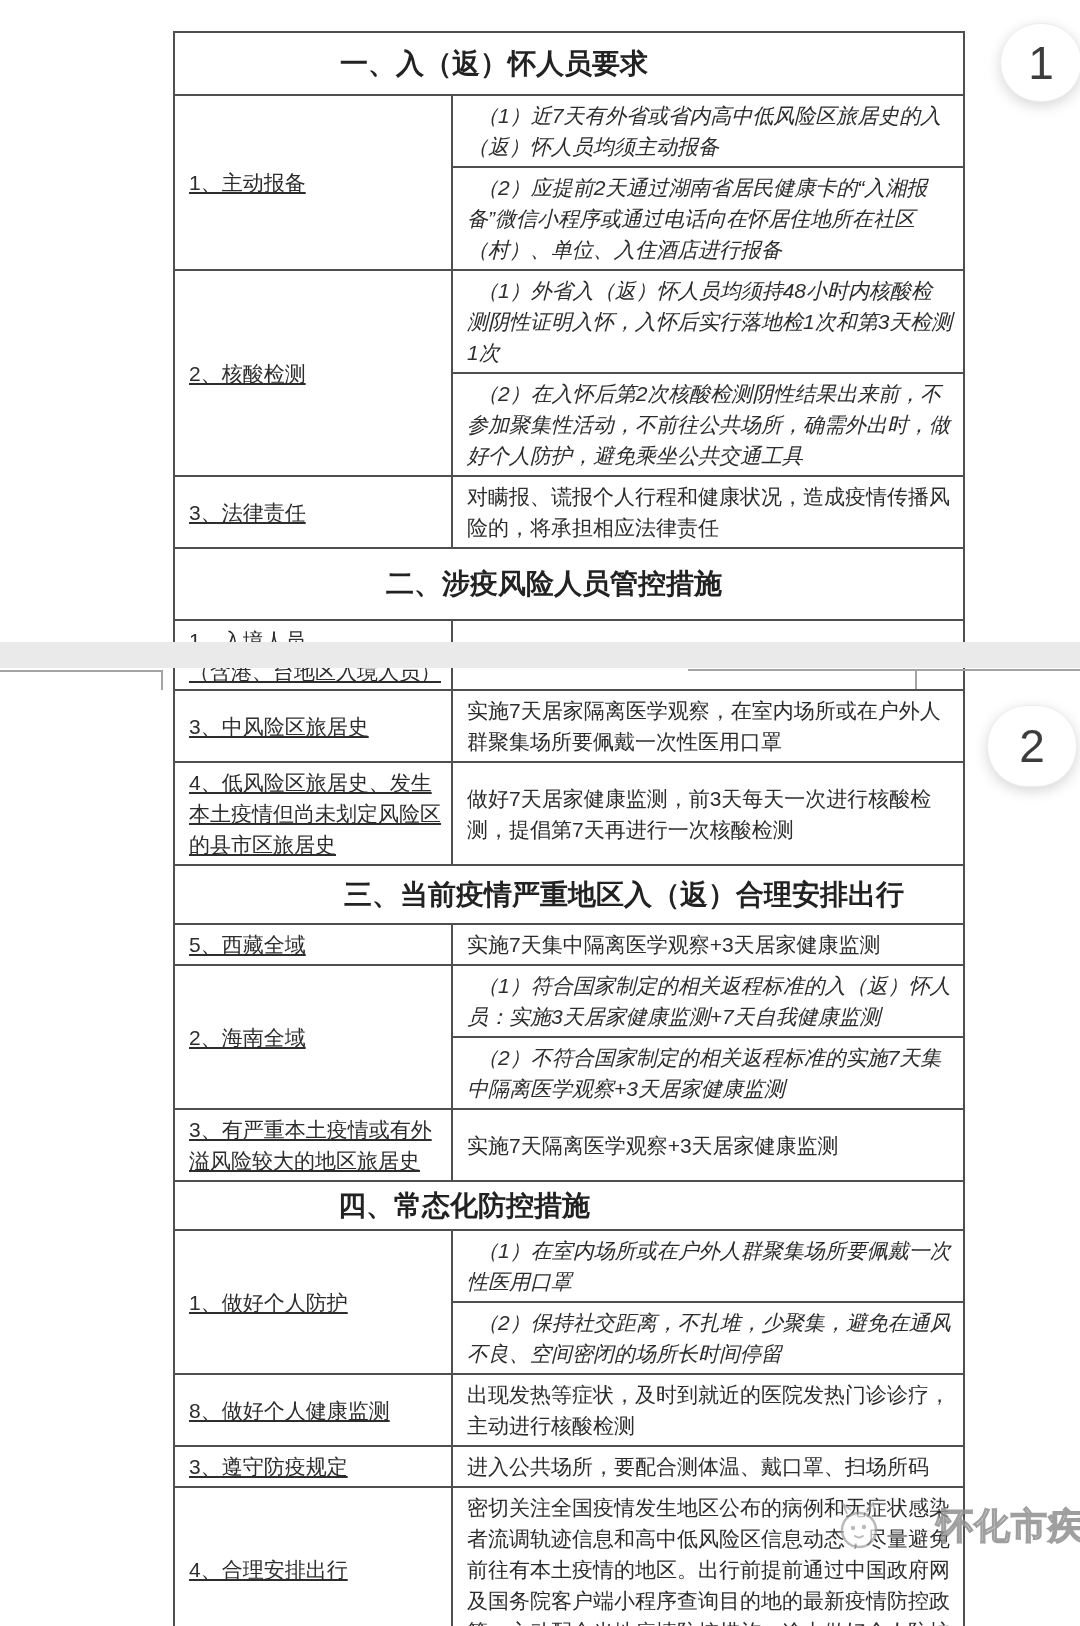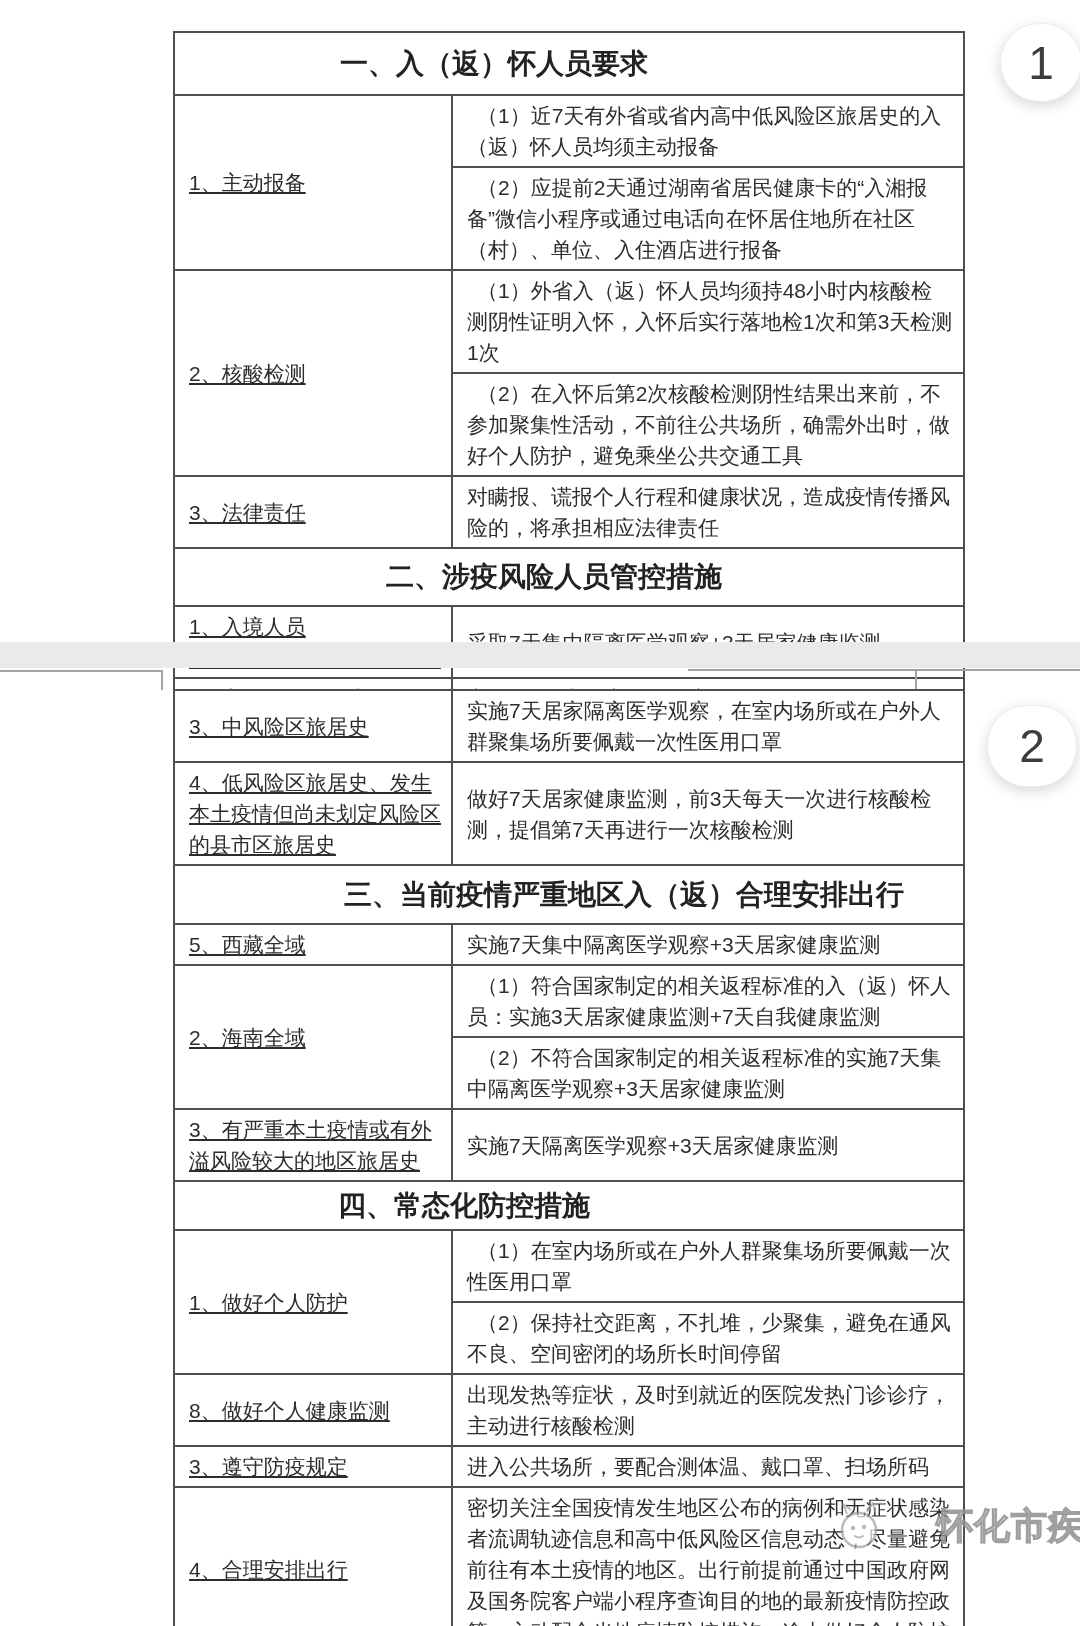--- a/index.html
+++ b/index.html
@@ -31,21 +31,21 @@
   .sec-inner{
     font-size:28px;line-height:34px;font-weight:700;color:#222;
     white-space:nowrap;
   }
   .t1{transform:translateX(-75px);}
   .t2{transform:translateX(-15px);}
   .t3{transform:translateX(55px);}
   .t4{transform:translateX(-105px);}
   td.lab{vertical-align:middle;text-decoration:underline;}
   .pre-line{white-space:pre-line;}
-  .indent{text-indent:10px;}
+  .indent{text-indent:10px;font-style:italic;}
   
   #page-band{position:absolute;left:0;top:642px;width:1080px;height:26px;background:#eaeaea;}
   .mark{position:absolute;background:#a3a3a3;}
   #mark-h-left{left:0;top:670px;width:163px;height:2px;}
   #mark-v-left{left:161px;top:670px;width:2px;height:20px;}
   #mark-h-right{left:688px;top:669px;width:392px;height:2px;}
   #mark-v-right{left:915px;top:669px;width:2px;height:21px;}
   
   .page-badge{
     position:absolute;background:#ffffff;
@@ -104,21 +104,21 @@
       </tr>
       <tr style="height:92px">
         <td class="val">
             <div class="indent">（2）在入怀后第2次核酸检测阴性结果出来前，不参加聚集性活动，不前往公共场所，确需外出时，做好个人防护，避免乘坐公共交通工具</div>
           </td>
       </tr>
       <tr style="height:63px">
         <td class="lab">3、法律责任</td>
         <td class="val">对瞒报、谎报个人行程和健康状况，造成疫情传播风险的，将承担相应法律责任</td>
       </tr>
-      <tr style="height:58px">
+      <tr style="height:72px">
         <td class="sec" colspan="2">
           <div class="sec-inner t2">二、涉疫风险人员管控措施</div>
         </td>
       </tr>
       <tr style="height:61px">
         <td class="lab pre-line">1、入境人员
 （含港、台地区入境人员）</td>
         <td class="val">采取7天集中隔离医学观察+3天居家健康监测</td>
       </tr>
       <tr style="height:40px">

